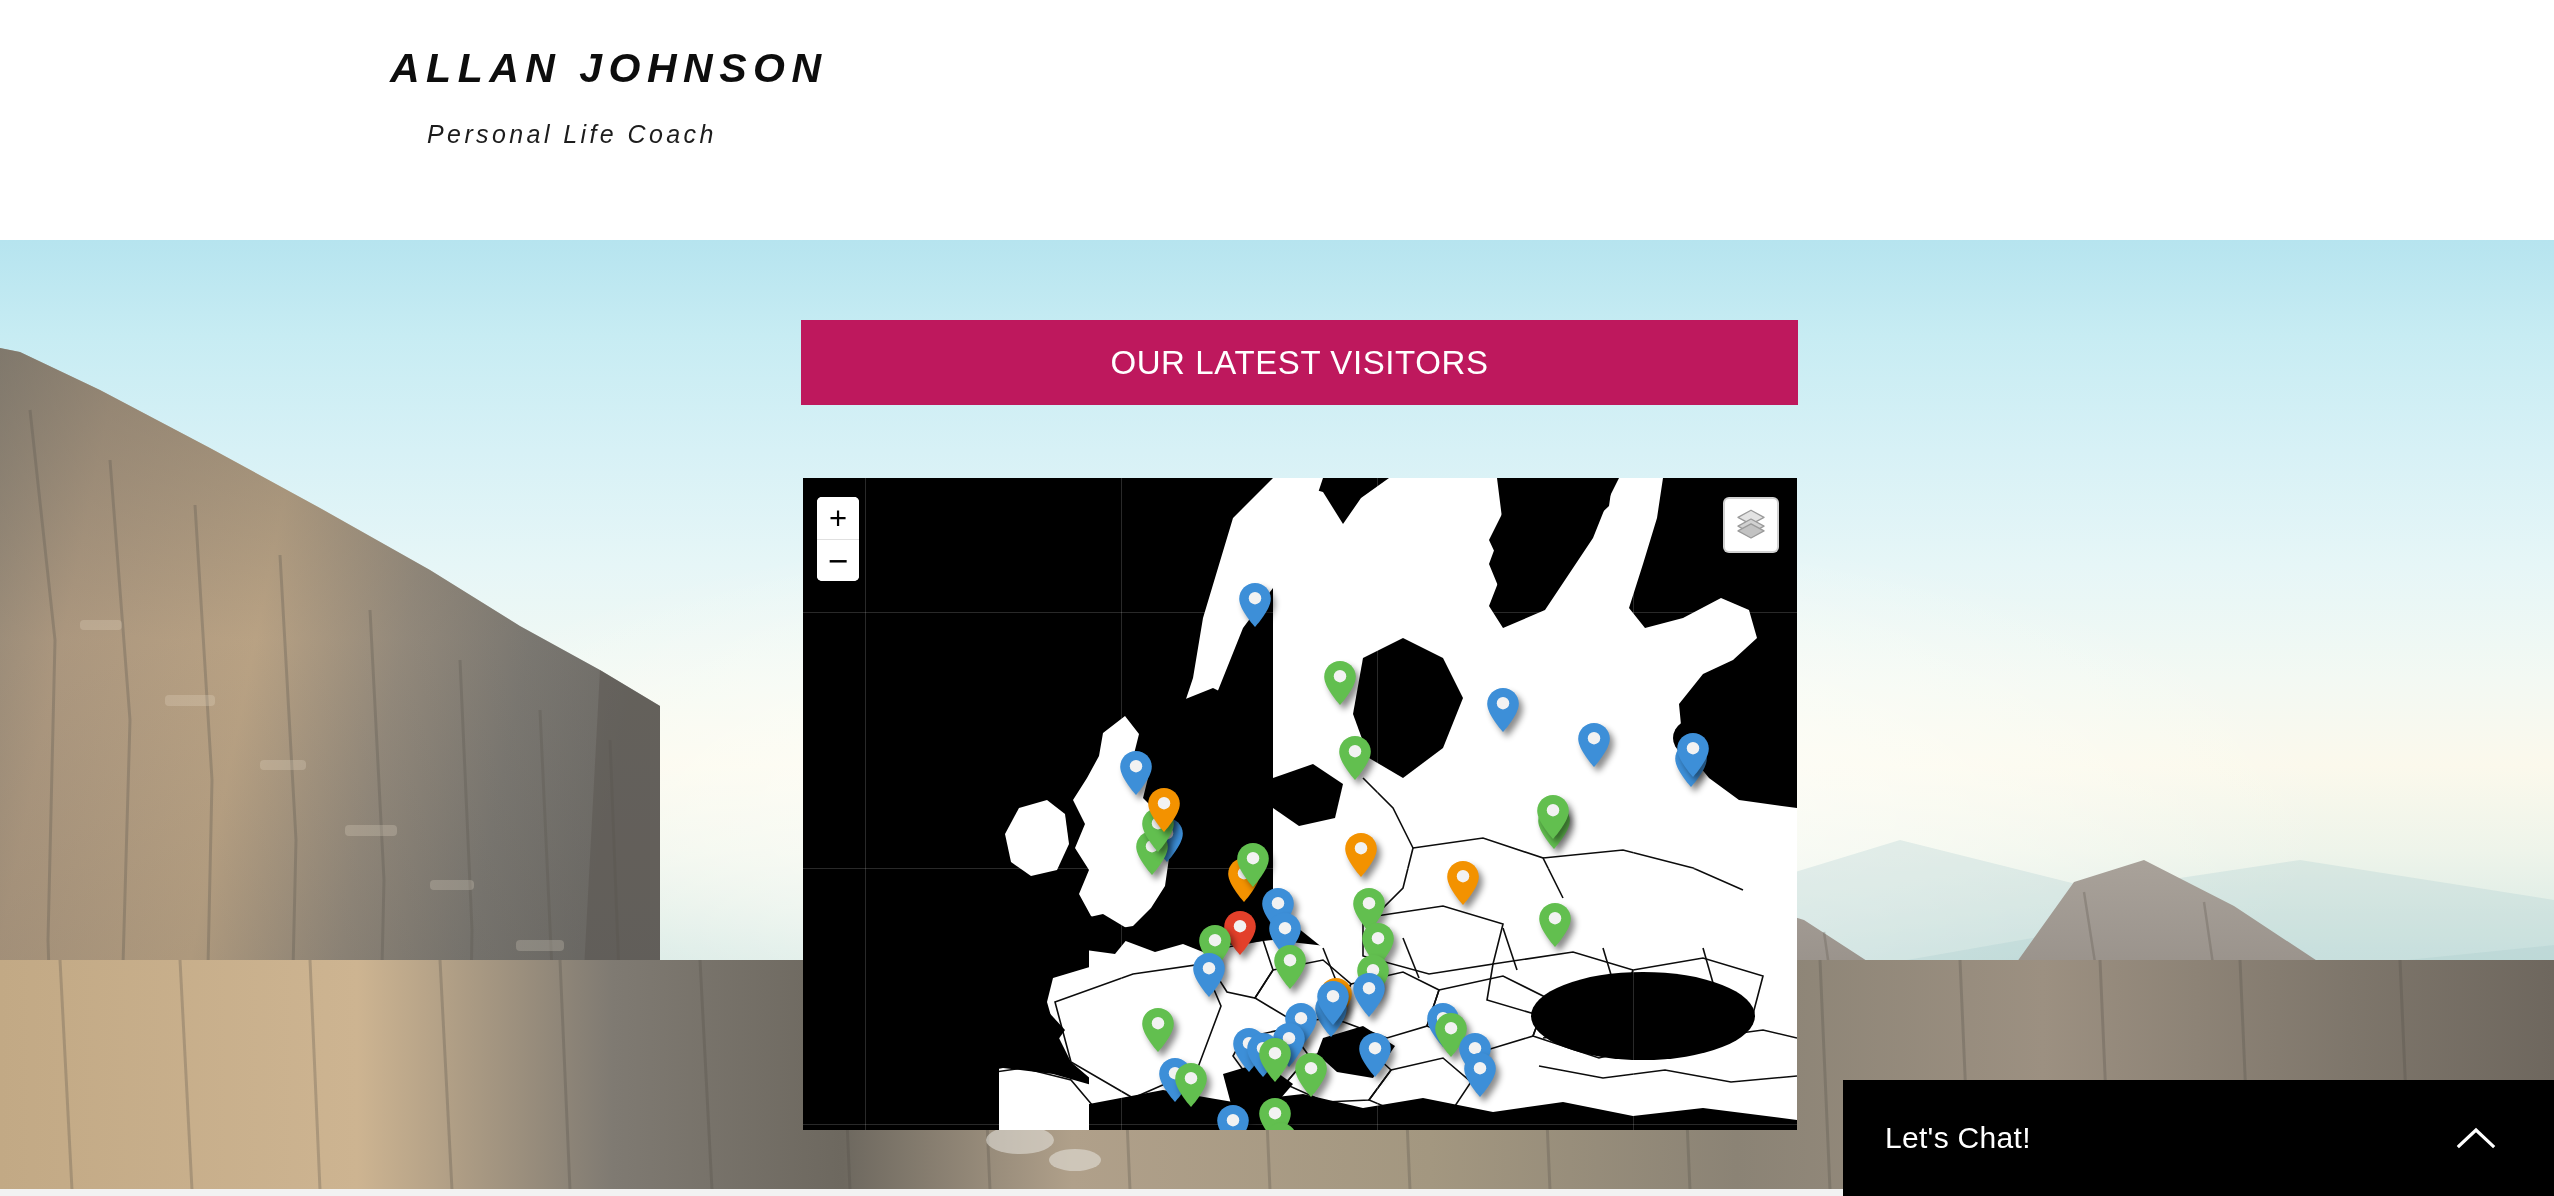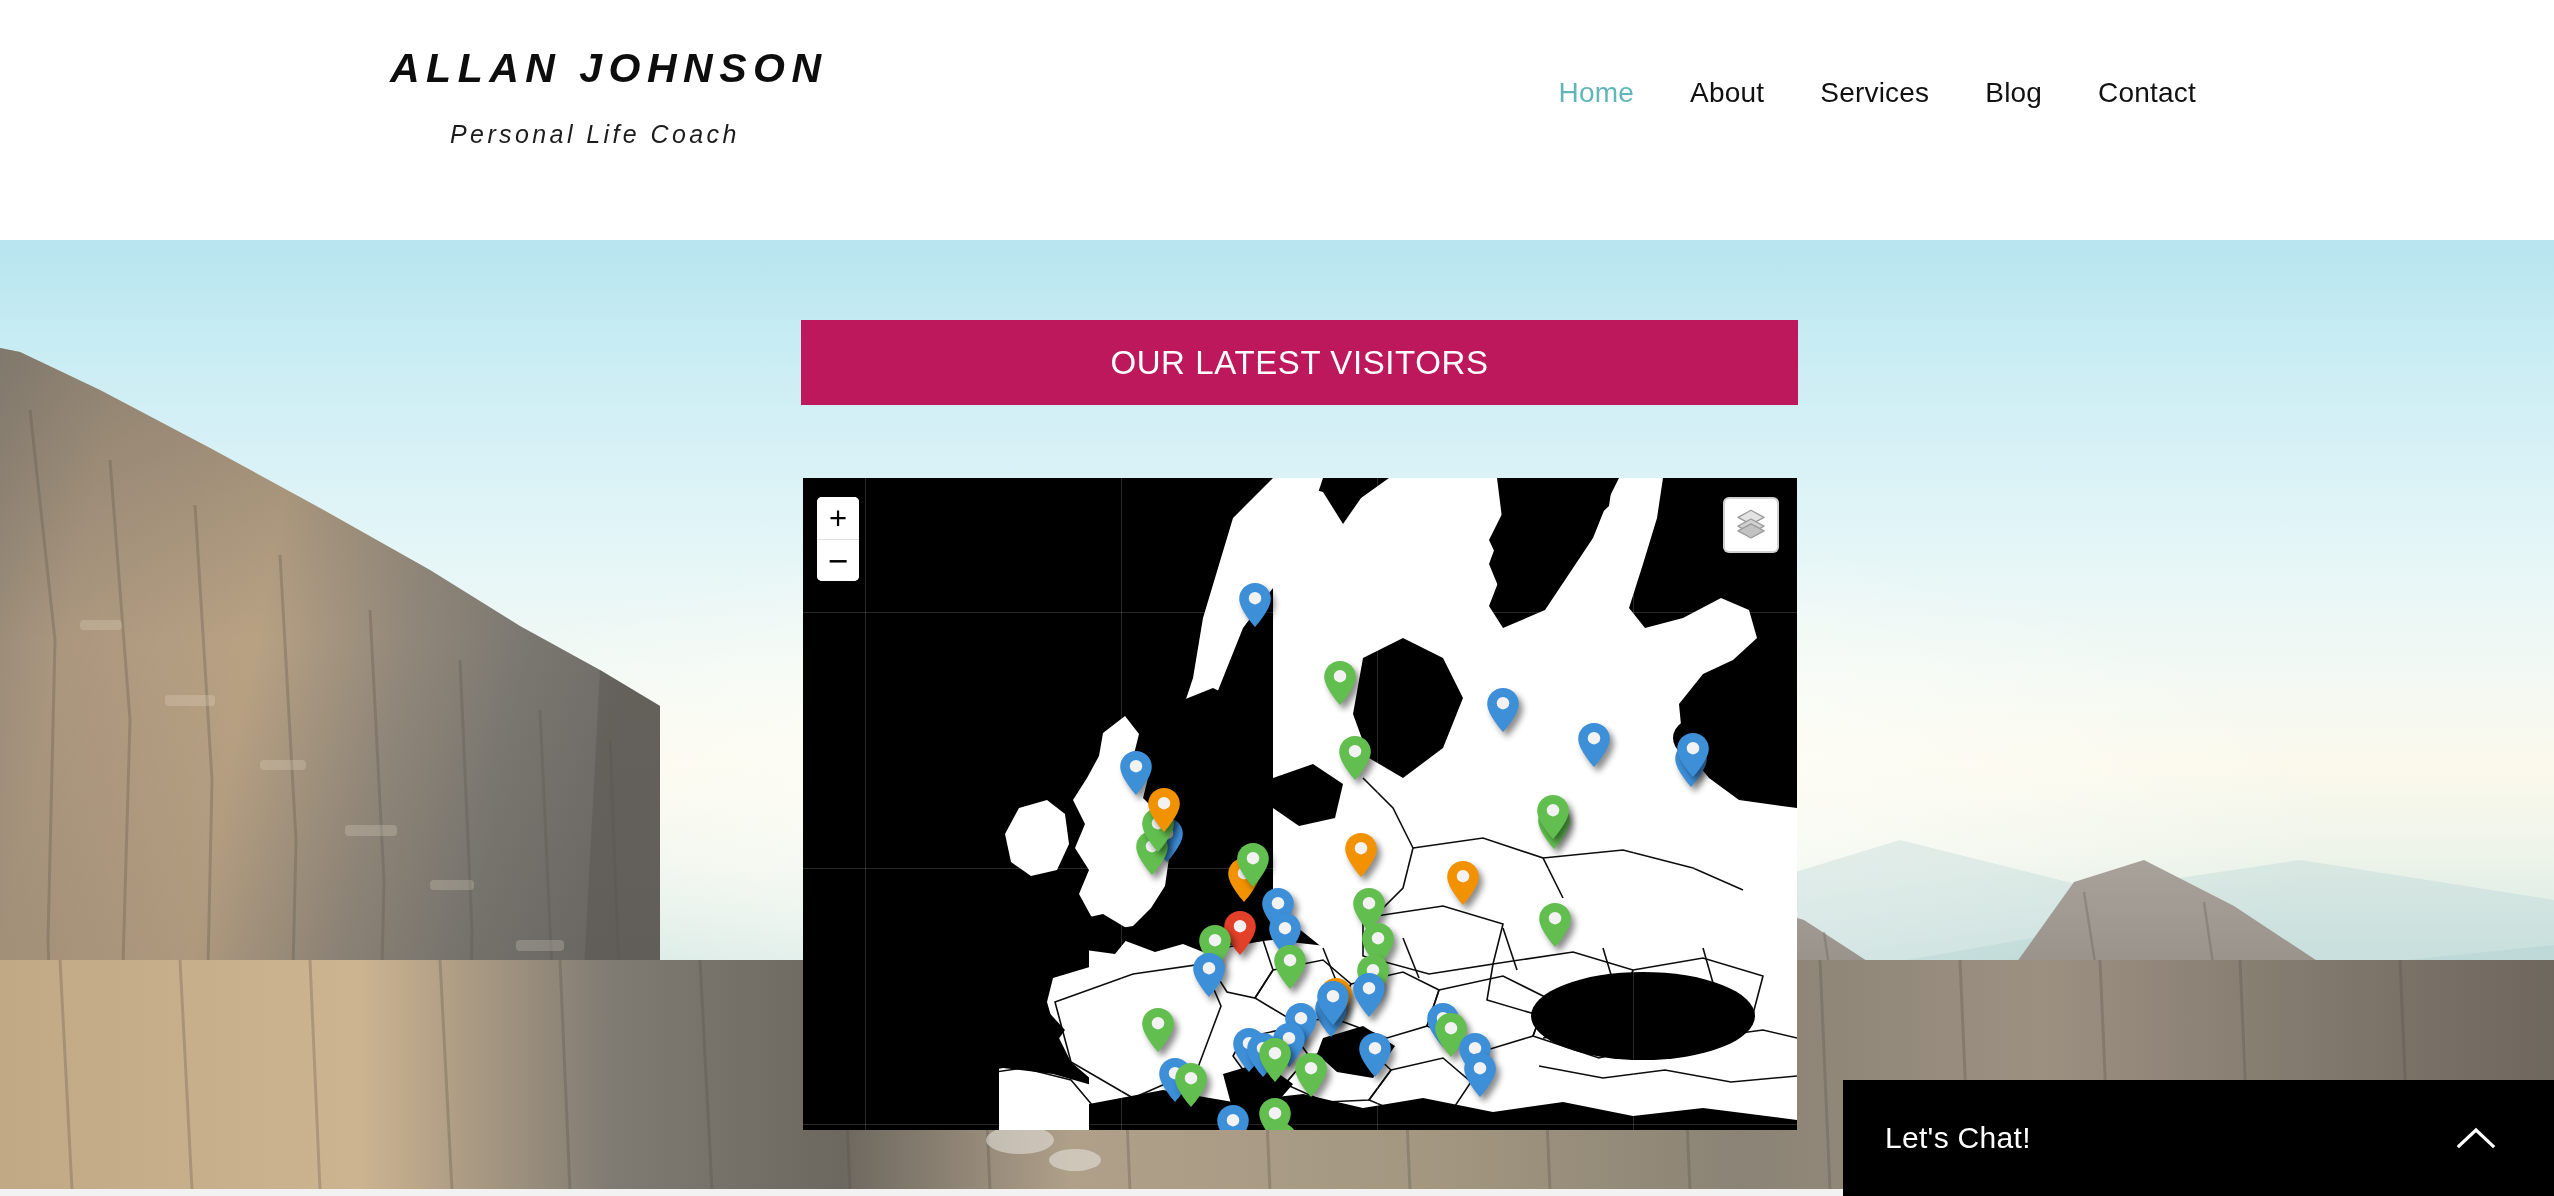--- a/index.html
+++ b/index.html
@@ -20,21 +20,21 @@
     background: #ffffff;
     z-index: 40;
   }
   .brand { position: absolute; left: 390px; top: 48px; font-style: italic; }
   .brand-title {
     font-size: 41px; font-weight: 800; letter-spacing: 6.5px;
     color: #0d0d0d; line-height: 1;
     font-family: "Liberation Sans", sans-serif;
   }
   .brand-sub {
-    margin-top: 33px; margin-left: 60px;
+    margin-top: 33px; margin-left: 37px;
     font-size: 25px; font-weight: 400; letter-spacing: 3.4px;
     color: #1c1c1c; line-height: 1;
   }
 
   .main-nav {
     position: absolute; right: 330px; top: 79px;
     display: flex; align-items: center; gap: 0px;
   }
   .nav-link {
     font-size: 28px; color: #111111; letter-spacing: 0.2px;
@@ -170,27 +170,20 @@
 <body>
 
 <div id="page">
 
   <header class="site-header">
     <div class="brand">
       <div class="brand-title">ALLAN JOHNSON</div>
       <div class="brand-sub">Personal Life Coach</div>
     </div>
 
-    <nav class="main-nav">
-      <a class="nav-link is-active" href="#">Home</a>
-      <a class="nav-link" href="#">About</a>
-      <a class="nav-link" href="#">Services</a>
-      <a class="nav-link" href="#">Blog</a>
-      <a class="nav-link" href="#">Contact</a>
-    </nav>
   </header>
 
   <section class="hero">
 
     <div class="ridge">
       <svg viewBox="0 0 2554 956" preserveAspectRatio="none">
         <path d="M1100,700 L1260,640 L1400,665 L1560,610 L1720,655 L1900,600 L2100,650 L2300,620 L2554,660 L2554,956 L1100,956 Z" fill="#9fc6c9" opacity="0.45"></path>
         <path d="M1120,760 L1300,705 L1470,740 L1650,690 L1850,730 L2050,695 L2260,735 L2554,705 L2554,956 L1120,956 Z" fill="#8fbcc0" opacity="0.40"></path>
         <path d="M1080,830 L1320,790 L1540,820 L1780,780 L2020,815 L2300,785 L2554,810 L2554,956 L1080,956 Z" fill="#83b2b6" opacity="0.35"></path>
       </svg>

